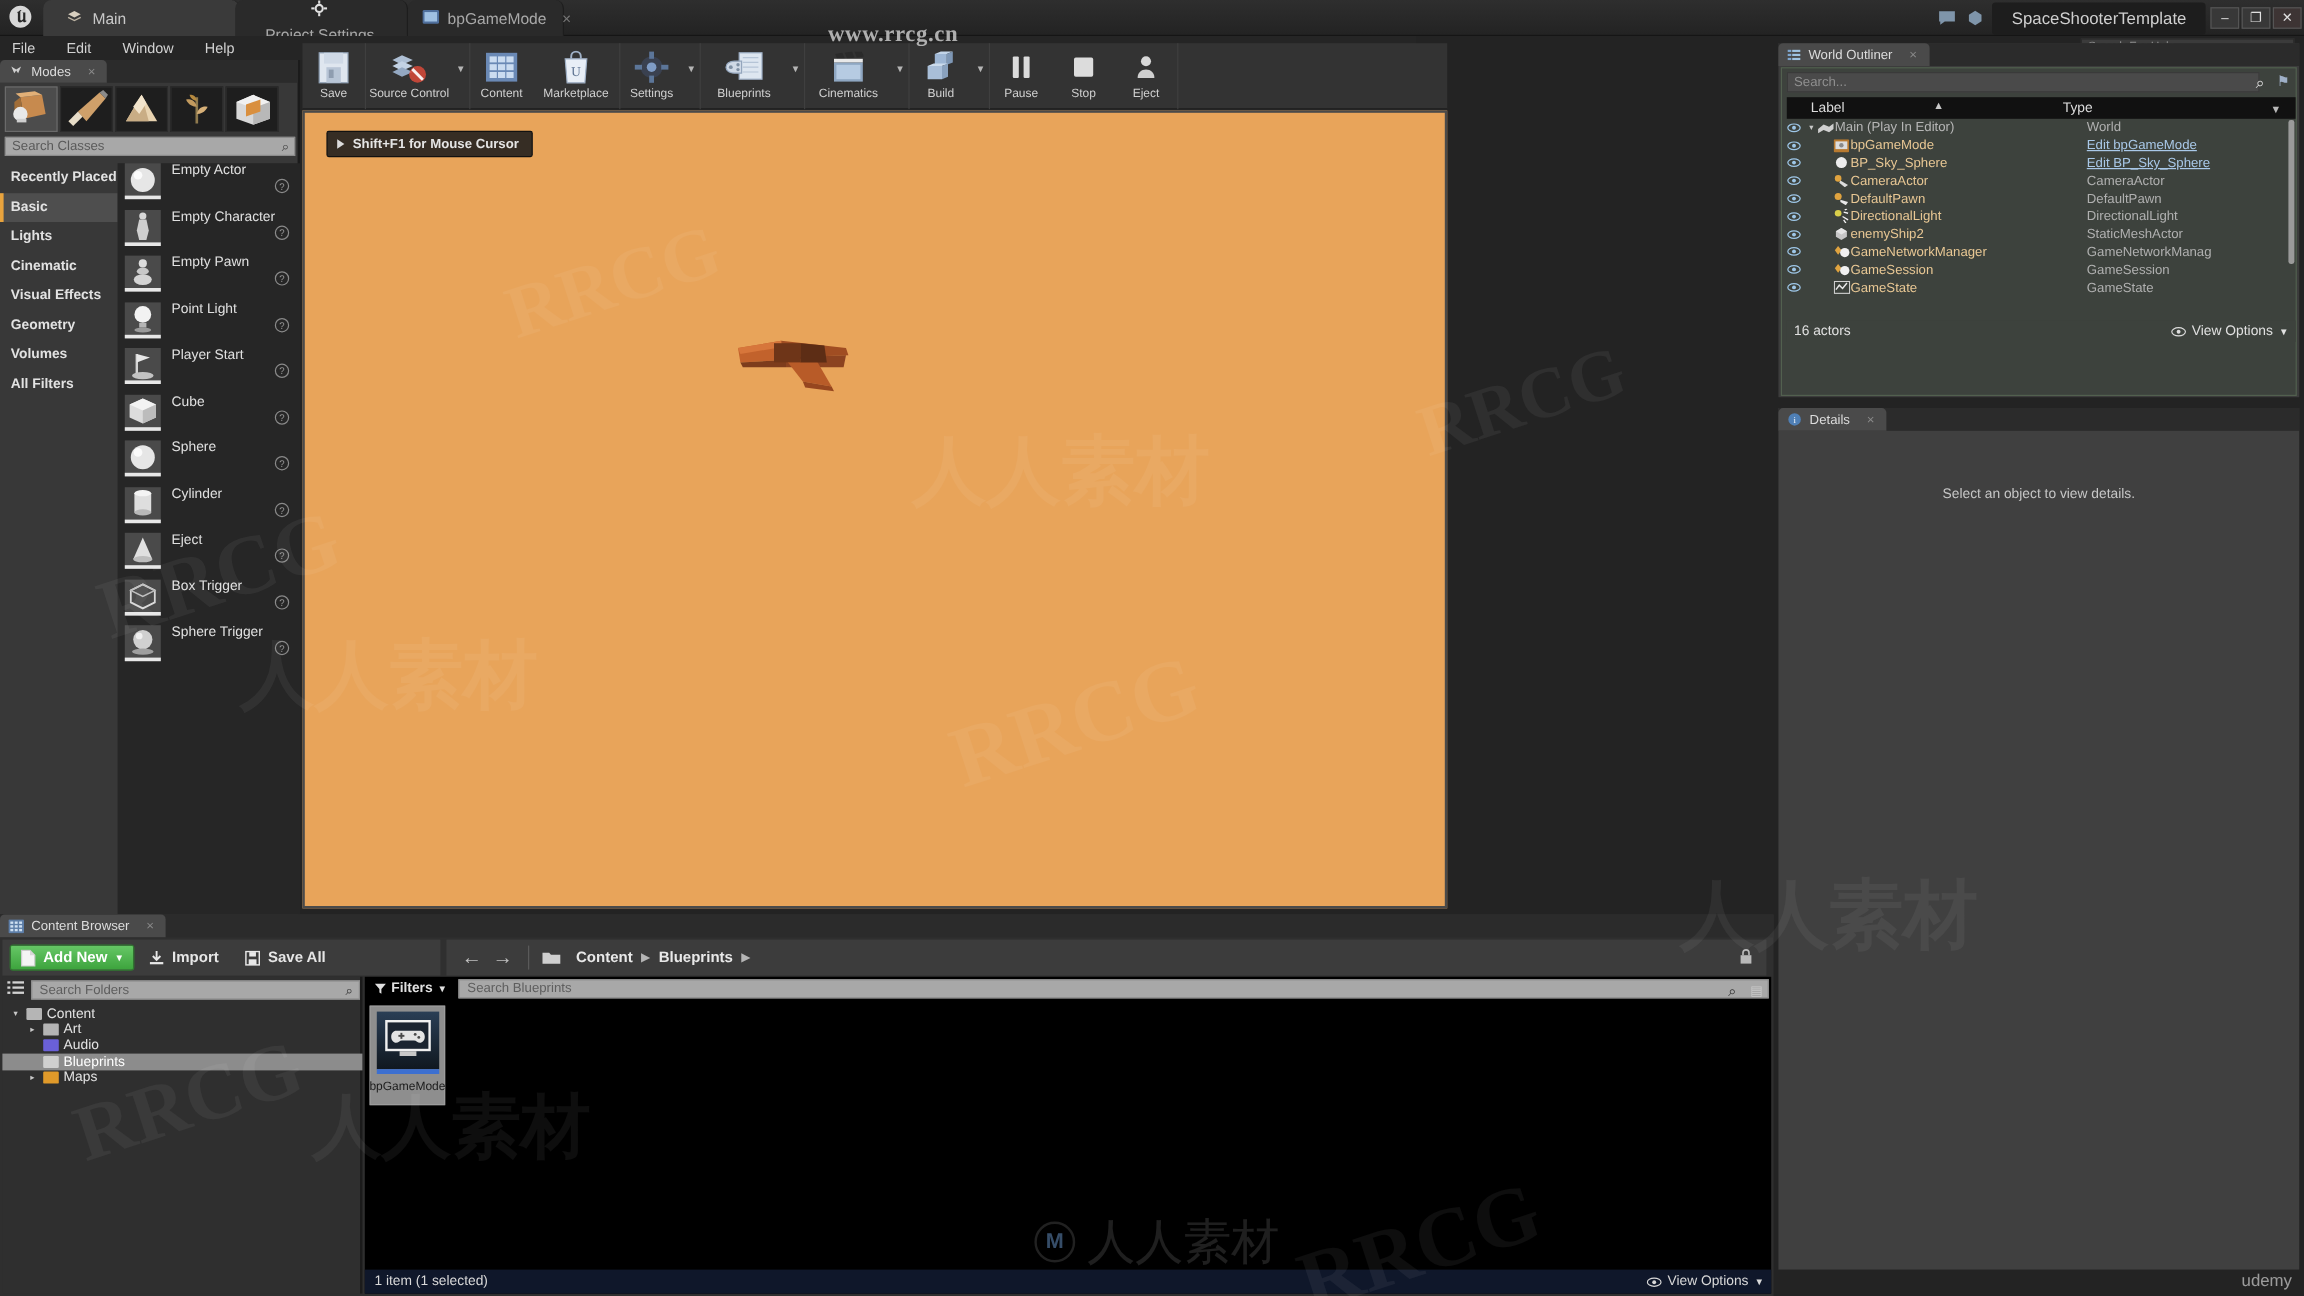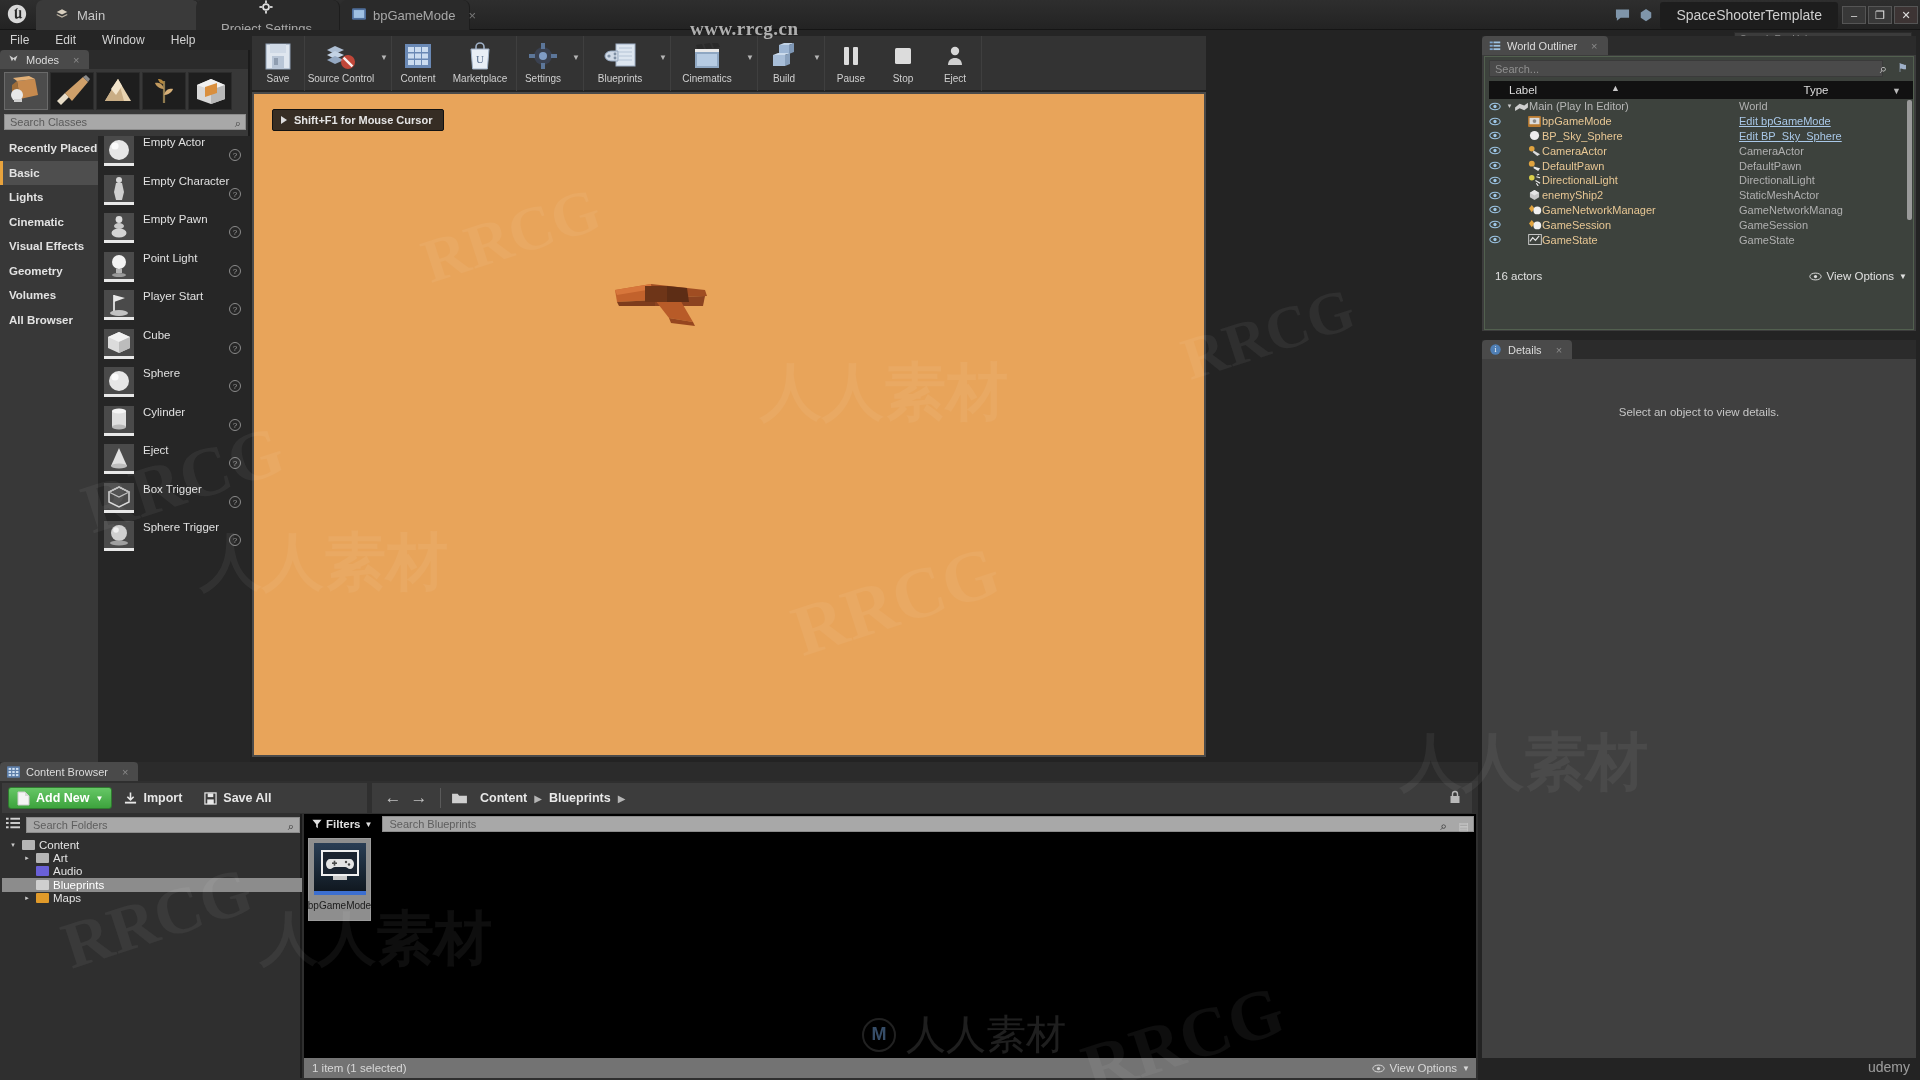--- a/index.html
+++ b/index.html
@@ -190,21 +190,21 @@
     background: #4a4a4a; border: 1px solid #3a3a3a;
     color: #8f8f8f; font-size: 11px; padding-left: 5px; line-height: 16px;
   }
   .out-srch-ico { position:absolute; right:26px; top:4px; color:#d8d8d8; font-size:13px; }
   .out-pin { position:absolute; right:5px; top:4px; color:#9fb0c8; font-size:12px; }
   .out-head {
     position: absolute; left: 4px; top: 24px; width: 424px; height: 18px;
     background: #111111; display: flex; align-items: center;
   }
   .out-head .lbl-col { width: 230px; padding-left: 20px; font-size: 11.5px; color: #dcdcdc; }
-  .out-head .typ-col { flex: 1; font-size: 11.5px; color: #dcdcdc; text-align: center; }
+  .out-head .typ-col { flex: 1; font-size: 11.5px; color: #dcdcdc; }
   .out-head .sortarrow { position:absolute; left:122px; top:2px; color:#c8c8c8; font-size:9px;}
   .out-head .filterarrow { position:absolute; right:12px; top:5px; color:#b9b9b9; font-size:9px;}
 
   .out-rows { position: absolute; left: 4px; top: 42px; width: 424px; height: 164px; }
   .out-row { height: 14.8px; display: flex; align-items: center; position: relative; }
   .out-row .eye {
     width: 16px; text-align:center; color: #9ec7e8; font-size: 10px; flex-shrink:0;
   }
   .out-row .expander { width:9px; color:#c9c9c9; font-size:7px; text-align:center; flex-shrink:0;}
   .out-row .ricon { width: 15px; height:12px; flex-shrink:0; display:flex;align-items:center;justify-content:center;font-size:10px; }
@@ -313,21 +313,21 @@
   .asset-thumb {
     width: 52px; height: 52px; background: linear-gradient(180deg,#2a3e55 0%,#101820 100%);
     border-bottom: 4px solid #3c6fd0; display:flex;align-items:center;justify-content:center;
     position: relative; overflow:hidden;
   }
   .asset-name { font-size: 10px; color: #1c1c1c; margin-top: 5px; }
 
   .cb-status {
     position: absolute; left: 304px; bottom: 2px; width: 1172px; height: 20px;
     display: flex; align-items: center; justify-content: space-between;
-    padding: 0 6px 0 8px; background: #737373;
+    padding: 0 6px 0 8px; background: #0f172a;
   }
   .cb-status .st { font-size: 11.5px; color: #d8d8d8; }
   .cb-status .vopt { font-size: 11.5px; color: #d8d8d8; display:flex;align-items:center;gap:5px; }
 
   
   .wm {
     position: absolute; color: rgba(255,255,255,0.055);
     font-family: "Liberation Serif", serif; font-weight: bold;
     pointer-events: none; white-space: nowrap; z-index: 35;
   }
@@ -486,21 +486,21 @@
     </div>
 
     <div class="cat-list" id="cats-host">
         <div class="cat">Recently Placed</div>
         <div class="cat sel">Basic</div>
         <div class="cat">Lights</div>
         <div class="cat">Cinematic</div>
         <div class="cat">Visual Effects</div>
         <div class="cat">Geometry</div>
         <div class="cat">Volumes</div>
-        <div class="cat">All Browser</div>
+        <div class="cat">All Filters</div>
       </div>
     <div class="place-list" id="places-host">
         <div class="place-item">
           <div class="place-thumb">
             <svg width="28" height="26" viewBox="0 0 28 26">
               <circle cx="14" cy="13" r="10" fill="#e6e6e6"></circle>
               <circle cx="10" cy="9" r="3.6" fill="#fbfbfb"></circle>
             </svg>
           </div>
           <div class="place-lbl">Empty Actor</div>

